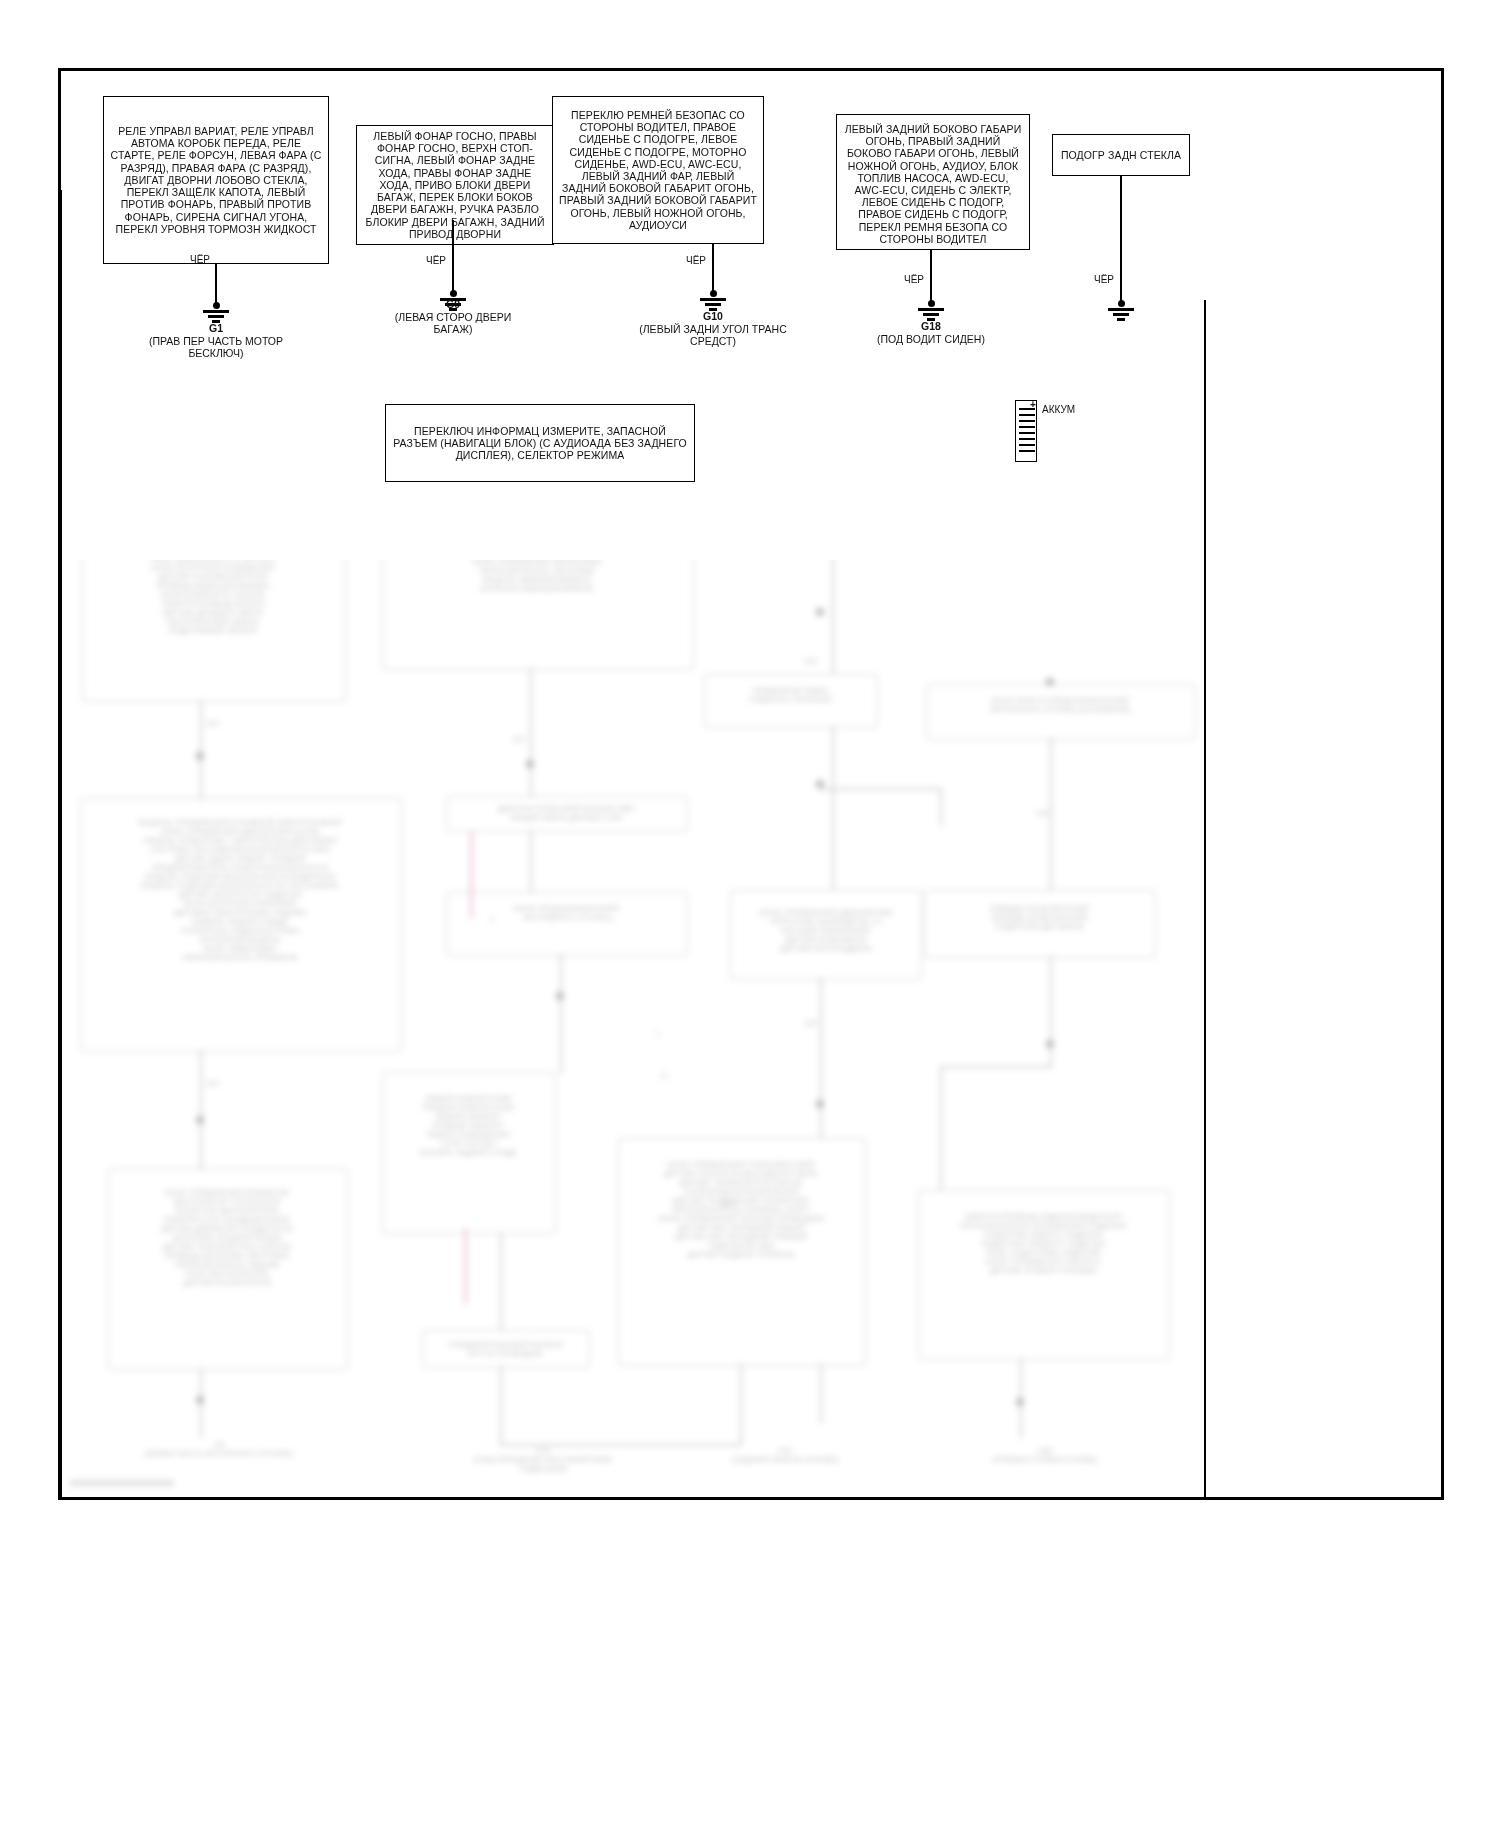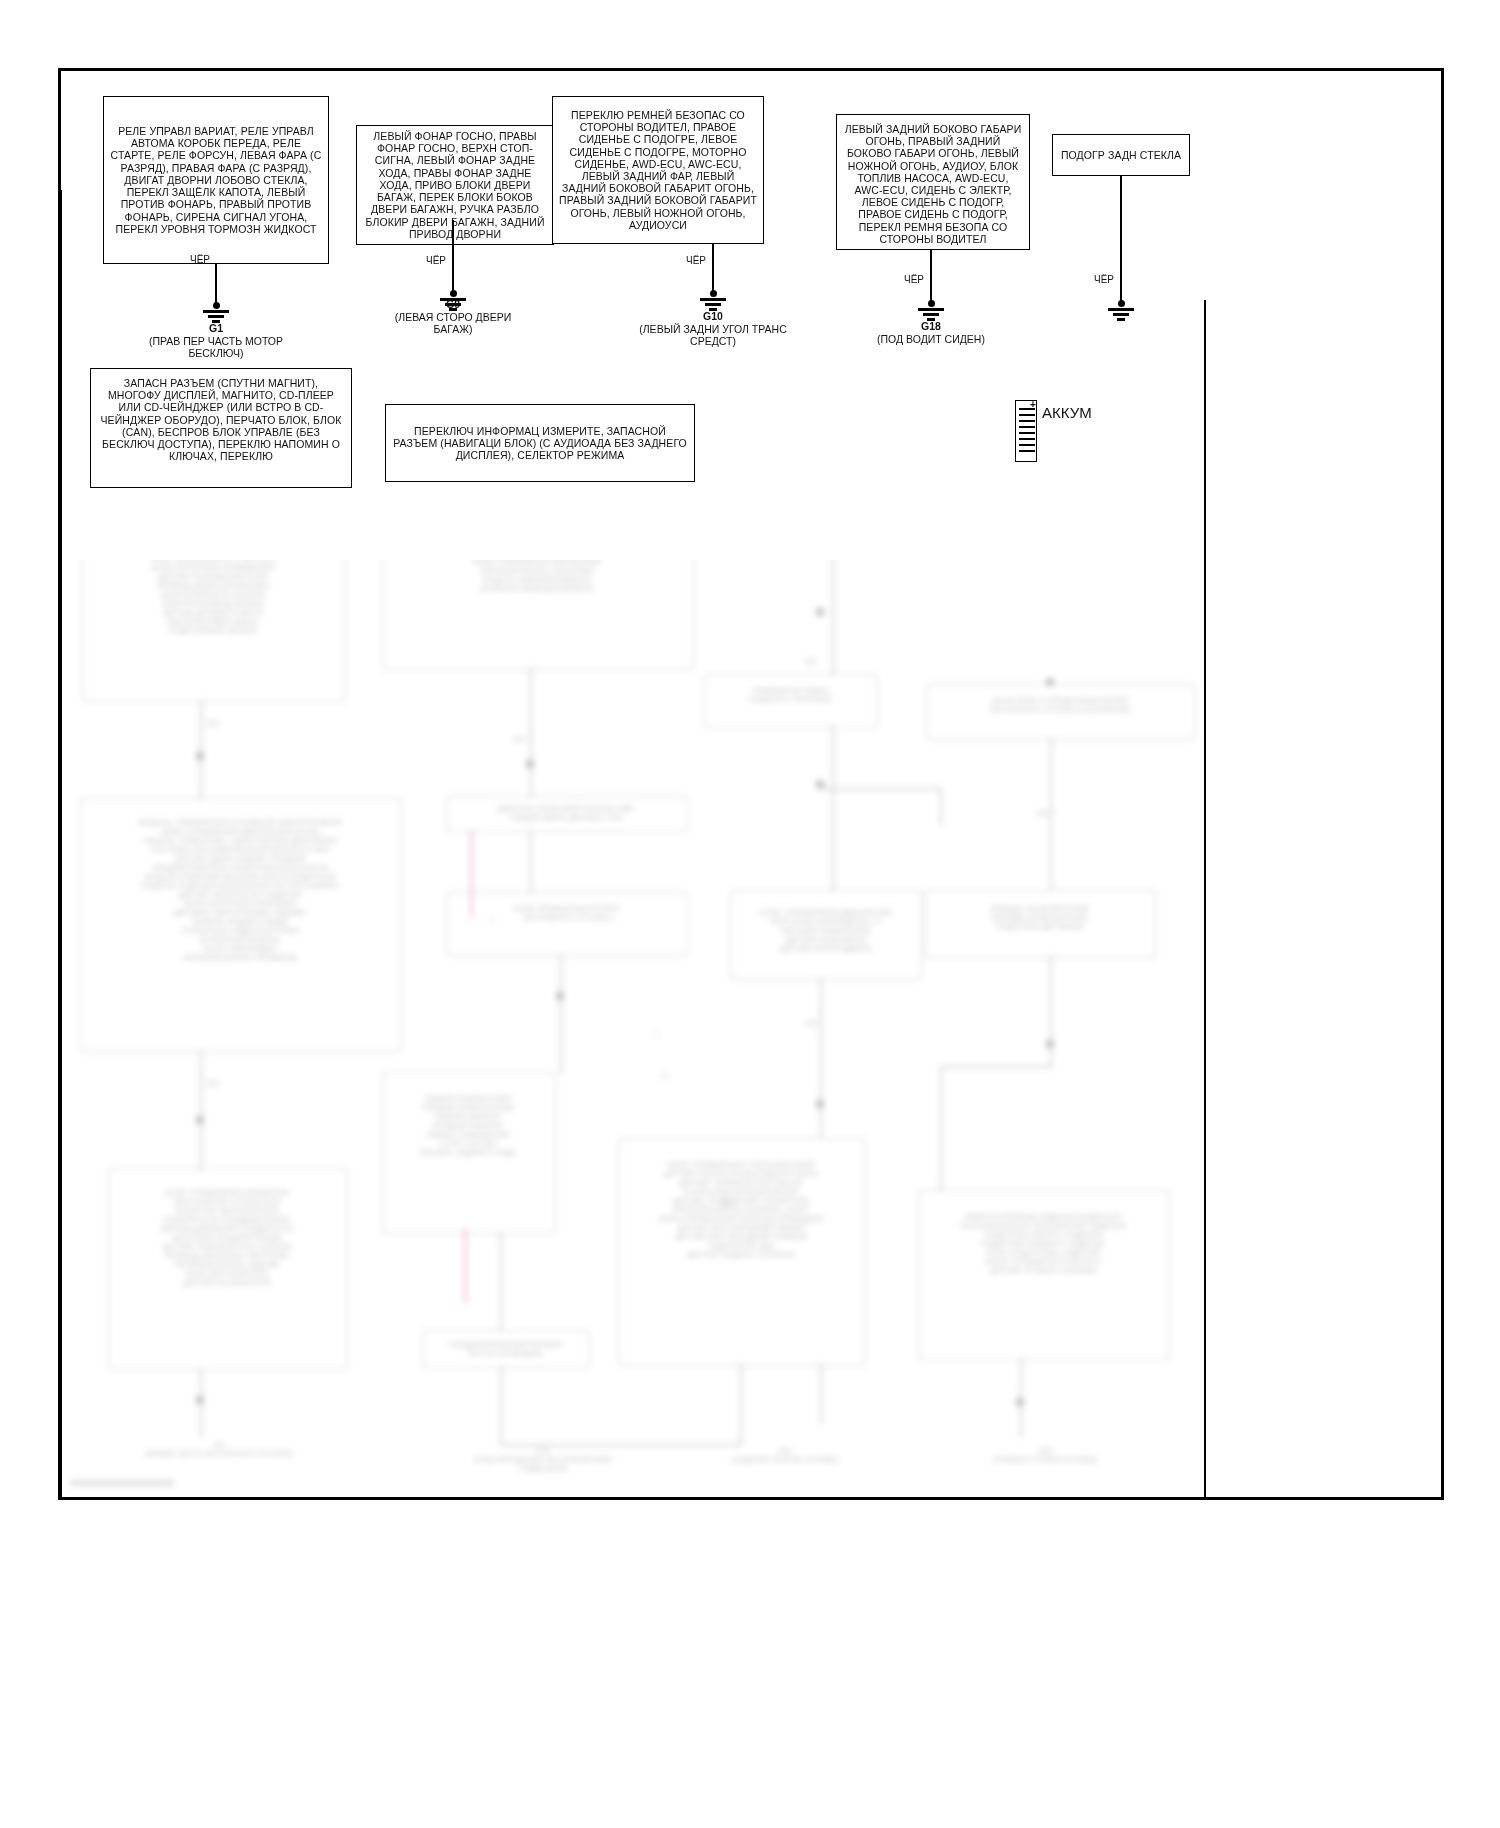--- a/index.html
+++ b/index.html
@@ -27,21 +27,21 @@
   .gnd .b3{position:absolute;left:9px;top:10px;width:8px;height:2.5px;background:#000;}
   .gnd-dot{position:absolute;width:7px;height:7px;border-radius:50%;background:#000;}
 
   .gndtext{position:absolute;font-size:10.5px;line-height:12.5px;text-align:center;}
   .gndtext b{font-weight:bold;}
 
   
   .batt{position:absolute;width:22px;height:62px;border:1.5px solid #000;background:#fff;box-sizing:border-box;}
   .batt i{position:absolute;left:3px;width:16px;height:1.5px;background:#000;display:block;}
   .batt-plus{position:absolute;font-size:10px;font-weight:bold;}
-  .batt-lbl{position:absolute;font-size:15px;}
+  .batt-lbl{position:absolute;font-size:10px;}
 
   
   #blurwrap{position:absolute;left:60px;top:560px;width:1382px;height:940px;overflow:hidden;}
   #blur{position:absolute;left:0;top:0;width:1382px;height:940px;filter:blur(3.2px);opacity:.62;}
   .bbox{position:absolute;border:1.4px solid #b9b9b9;border-radius:3px;background:rgba(255,255,255,.2);}
   .btext{position:absolute;color:#8d8d8d;font-size:8px;line-height:9px;text-align:center;overflow:hidden;}
   .bline{position:absolute;background:#b5b5b5;width:2px;}
   .bhline{position:absolute;background:#b5b5b5;height:2px;}
   .bdot{position:absolute;width:8px;height:8px;border-radius:50%;background:#8a8a8a;}
   .bpink{position:absolute;width:3px;background:#e7a7c6;}
@@ -133,23 +133,20 @@
   <div class="gnd" style="left:1108px;top:308px;">
     <div class="b1"></div>
       <div class="b2"></div>
       <div class="b3"></div>
   </div>
 
   <div class="vline" style="left:60px;top:190px;height:1310px;"></div>
   <div class="hline" style="left:60px;top:190px;width:0px;"></div>
   <div class="vline" style="left:1204px;top:300px;height:1200px;"></div>
 
-  <div class="box" style="left:90px;top:368px;width:262px;height:120px;align-items:flex-start;">
-    <span class="txt" style="padding-top:8px;">ЗАПАСН РАЗЪЕМ (СПУТНИ МАГНИТ), МНОГОФУ ДИСПЛЕЙ, МАГНИТО, CD-ПЛЕЕР ИЛИ CD-ЧЕЙНДЖЕР (ИЛИ ВСТРО В CD-ЧЕЙНДЖЕР ОБОРУДО), ПЕРЧАТО БЛОК, БЛОК (CAN), БЕСПРОВ БЛОК УПРАВЛЕ (БЕЗ БЕСКЛЮЧ ДОСТУПА), ПЕРЕКЛЮ НАПОМИН О КЛЮЧАХ, ПЕРЕКЛЮ</span>
-  </div>
 
   <div class="box" style="left:385px;top:404px;width:310px;height:78px;">
     <span class="txt">ПЕРЕКЛЮЧ ИНФОРМАЦ ИЗМЕРИТЕ, ЗАПАСНОЙ РАЗЪЕМ (НАВИГАЦИ БЛОК) (С АУДИОАДА БЕЗ ЗАДНЕГО ДИСПЛЕЯ), СЕЛЕКТОР РЕЖИМА</span>
   </div>
 
   <div class="batt" style="left:1015px;top:400px;">
     <i style="top:7px;"></i>
       <i style="top:13px;"></i>
       <i style="top:19px;"></i>
       <i style="top:25px;"></i>

